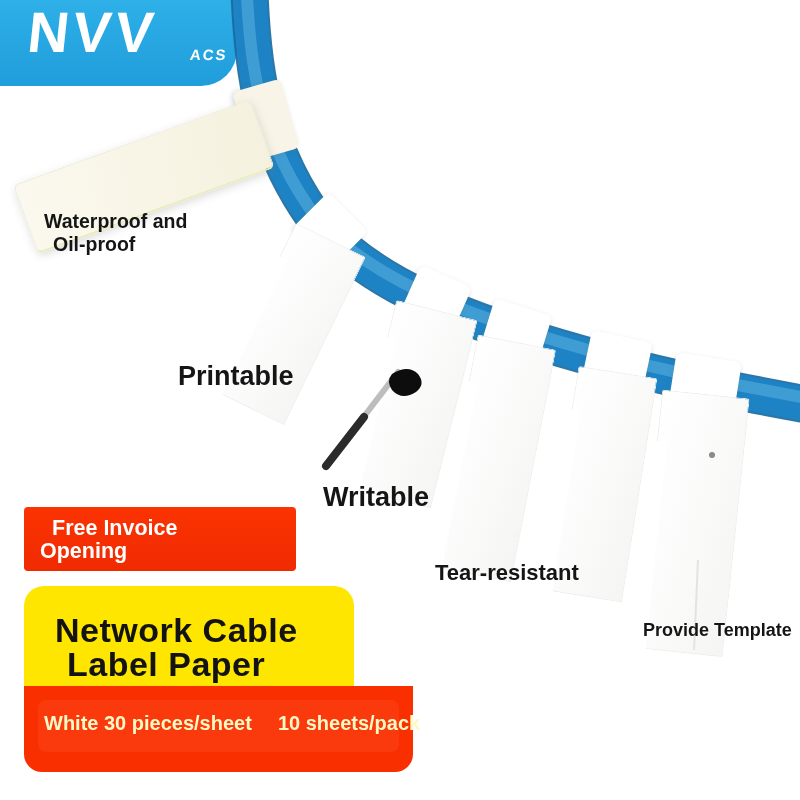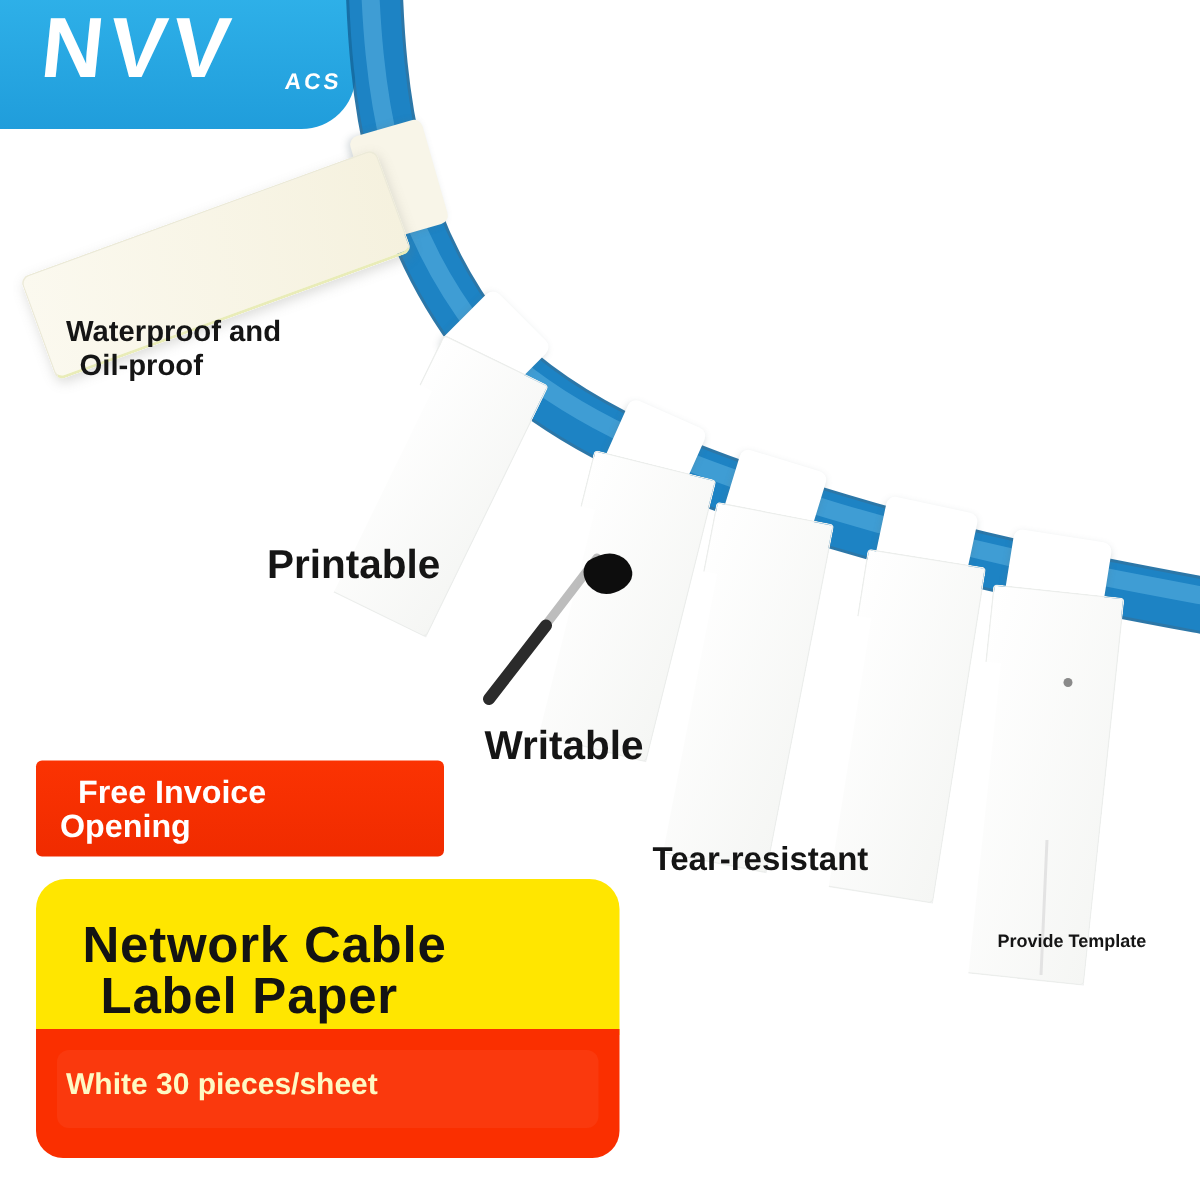--- a/index.html
+++ b/index.html
@@ -54,32 +54,32 @@
   .wrap-c{left:486px;top:306px;width:60px;height:52px;transform:rotate(17deg);}
   .wrap-c2{left:586px;top:336px;width:62px;height:52px;transform:rotate(12deg);}
   .wrap-d{left:672px;top:357px;width:66px;height:54px;transform:rotate(9deg);}
   
   .caption{position:absolute;color:#151515;font-weight:bold;white-space:nowrap;}
   .cap-waterproof{left:44px;top:210px;font-size:19.5px;line-height:23px;}
   .cap-waterproof .l2{padding-left:9px;}
   .cap-printable{left:178px;top:361px;font-size:27px;}
   .cap-writable{left:323px;top:469px;font-size:27px;margin-top:13px;}
   .cap-tear{left:435px;top:536px;font-size:22px;margin-top:24px;}
-  .cap-template{left:665px;top:620px;font-size:12px;}
+  .cap-template{left:643px;top:620px;font-size:18px;}
   
   .badge-invoice{
     position:absolute;left:24px;top:507px;width:272px;height:64px;
     background:linear-gradient(180deg,#fb3302 0%,#f02b00 100%);
     border-radius:4px;color:#fff;font-weight:bold;font-size:21.5px;line-height:23px;
     padding-top:10px;box-sizing:border-box;
   }
   .badge-invoice .l1{padding-left:28px;}
   .badge-invoice .l2{padding-left:16px;}
   .banner-yellow{
-    position:absolute;left:24px;top:586px;width:389px;height:104px;
+    position:absolute;left:24px;top:586px;width:330px;height:104px;
     background:#ffe600;border-radius:20px 20px 0 0;
     color:#131313;font-weight:bold;font-size:34px;line-height:34px;
     padding-top:27px;box-sizing:border-box;
   }
   .banner-yellow .l1{padding-left:31px;letter-spacing:.5px;}
   .banner-yellow .l2{padding-left:43px;letter-spacing:.5px;}
   .banner-red{
     position:absolute;left:24px;top:686px;width:389px;height:86px;
     background:#fa2f00;border-radius:0 0 18px 18px;color:#fef9c3;
   }
@@ -150,16 +150,17 @@
 
   <div class="banner-yellow">
     <div class="l1">Network Cable</div>
     <div class="l2">Label Paper</div>
   </div>
 
   <div class="banner-red">
     <div class="inner"></div>
     <div class="row">
       <span>White 30 pieces/sheet</span>
+      <span>10 sheets/pack</span>
     </div>
   </div>
 
 </div>
 
 </body></html>

